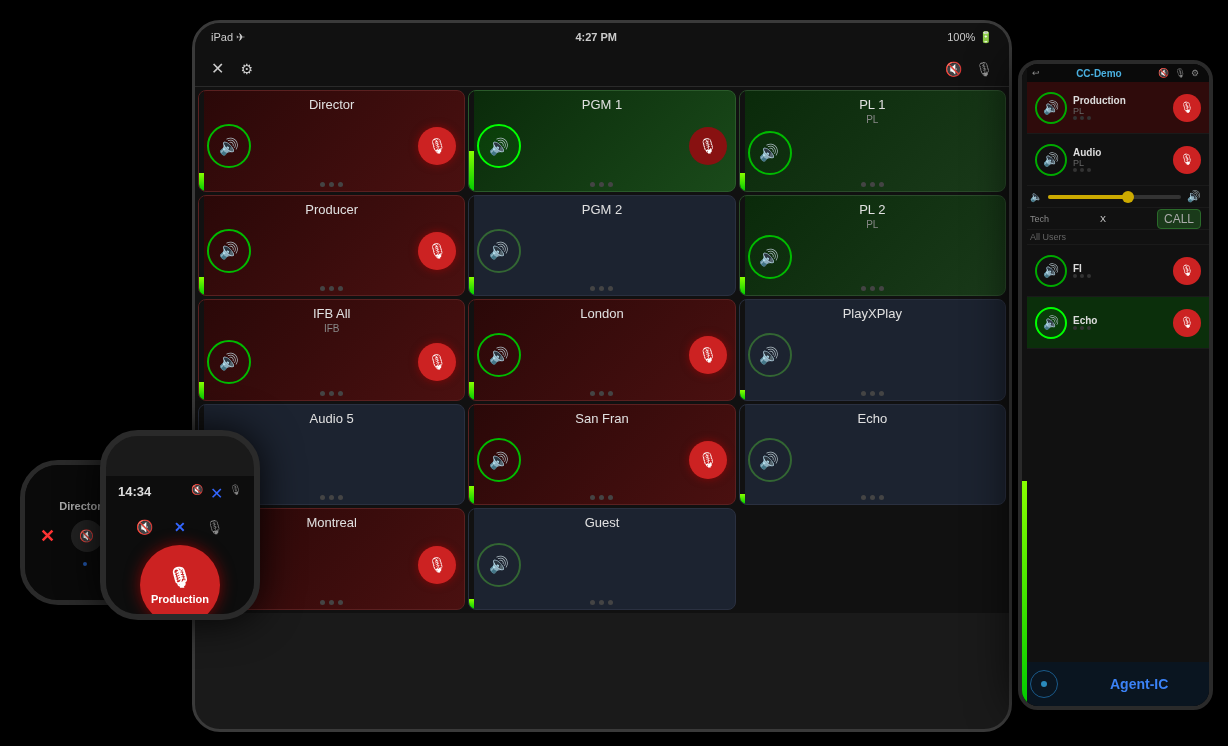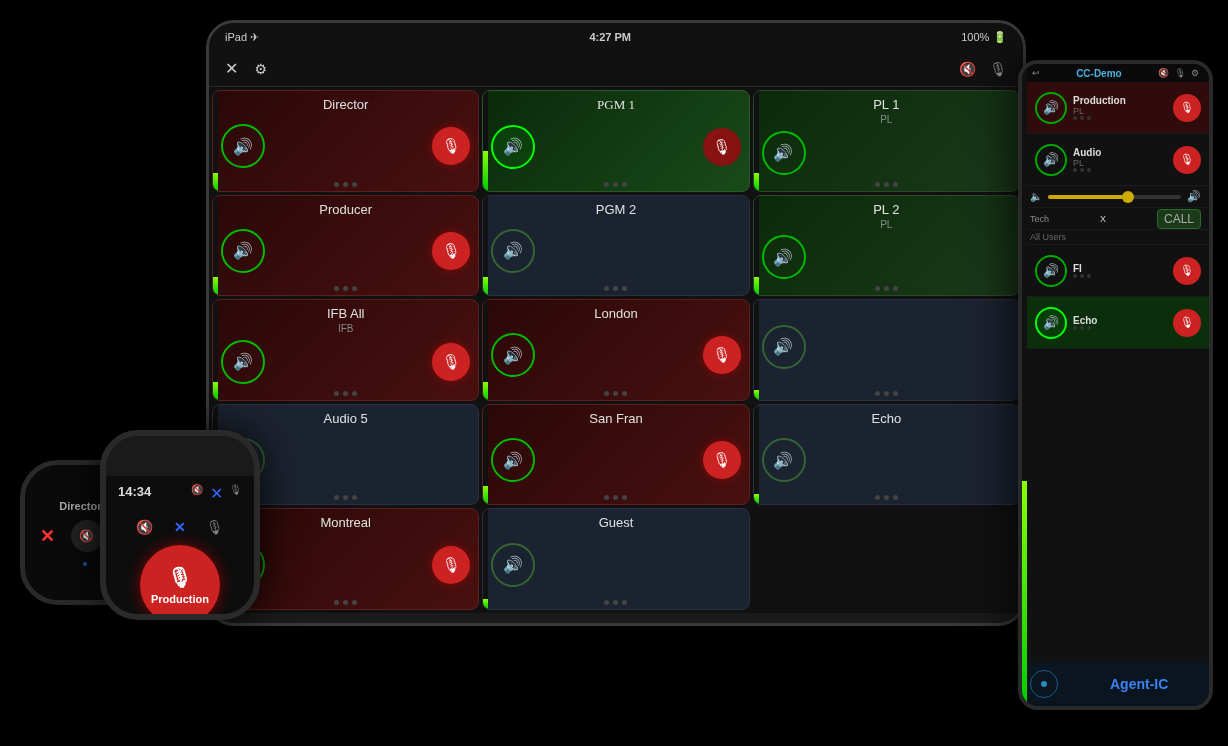--- a/index.html
+++ b/index.html
@@ -8,24 +8,24 @@
       height: 746px;
       background: #000;
       overflow: hidden;
       font-family: -apple-system, BlinkMacSystemFont, 'Helvetica Neue', sans-serif;
       position: relative;
     }
 
     
     .tablet {
       position: absolute;
-      left: 206px;
+      left: 192px;
       top: 20px;
       width: 820px;
-      height: 606px;
+      height: 712px;
       background: #1a1a1a;
       border-radius: 28px;
       border: 3px solid #3a3a3a;
       box-shadow: 0 0 60px rgba(0,0,0,0.8);
       overflow: hidden;
     }
     .tablet-status-bar {
       display: flex;
       justify-content: space-between;
       align-items: center;
@@ -72,21 +72,20 @@
       display: flex;
       flex-direction: column;
       padding: 6px 8px 4px 8px;
       position: relative;
       overflow: hidden;
       border: 1px solid #2a3040;
     }
     .channel-cell.active-green {
       background: linear-gradient(135deg, #0a2a0a 0%, #1a4a1a 100%);
       border-color: #2a5a2a;
-      font-family: Liberation Serif, serif;
     }
     .channel-cell.active-red {
       background: linear-gradient(135deg, #2a0808 0%, #4a1010 100%);
       border-color: #5a2020;
     }
     .channel-cell.pl-green {
       background: linear-gradient(135deg, #0a2a0a 0%, #1a3a1a 100%);
       border-color: #2a4a2a;
     }
 
@@ -557,20 +556,21 @@
     <div class="dots">
       <div class="dot"></div>
       <div class="dot"></div>
       <div class="dot"></div>
     </div>
   </div>
       <div class="channel-cell">
     <div class="left-meter-container">
       <div class="left-meter-fill" style="height:10%;"></div>
     </div>
+    <div class="channel-name">PlayXPlay</div>
 
     <div class="channel-controls">
       <div class="speaker-btn dim">🔊</div>
       <div style="width:38px;"></div>
     </div>
     <div class="dots">
       <div class="dot"></div>
       <div class="dot"></div>
       <div class="dot"></div>
     </div>

